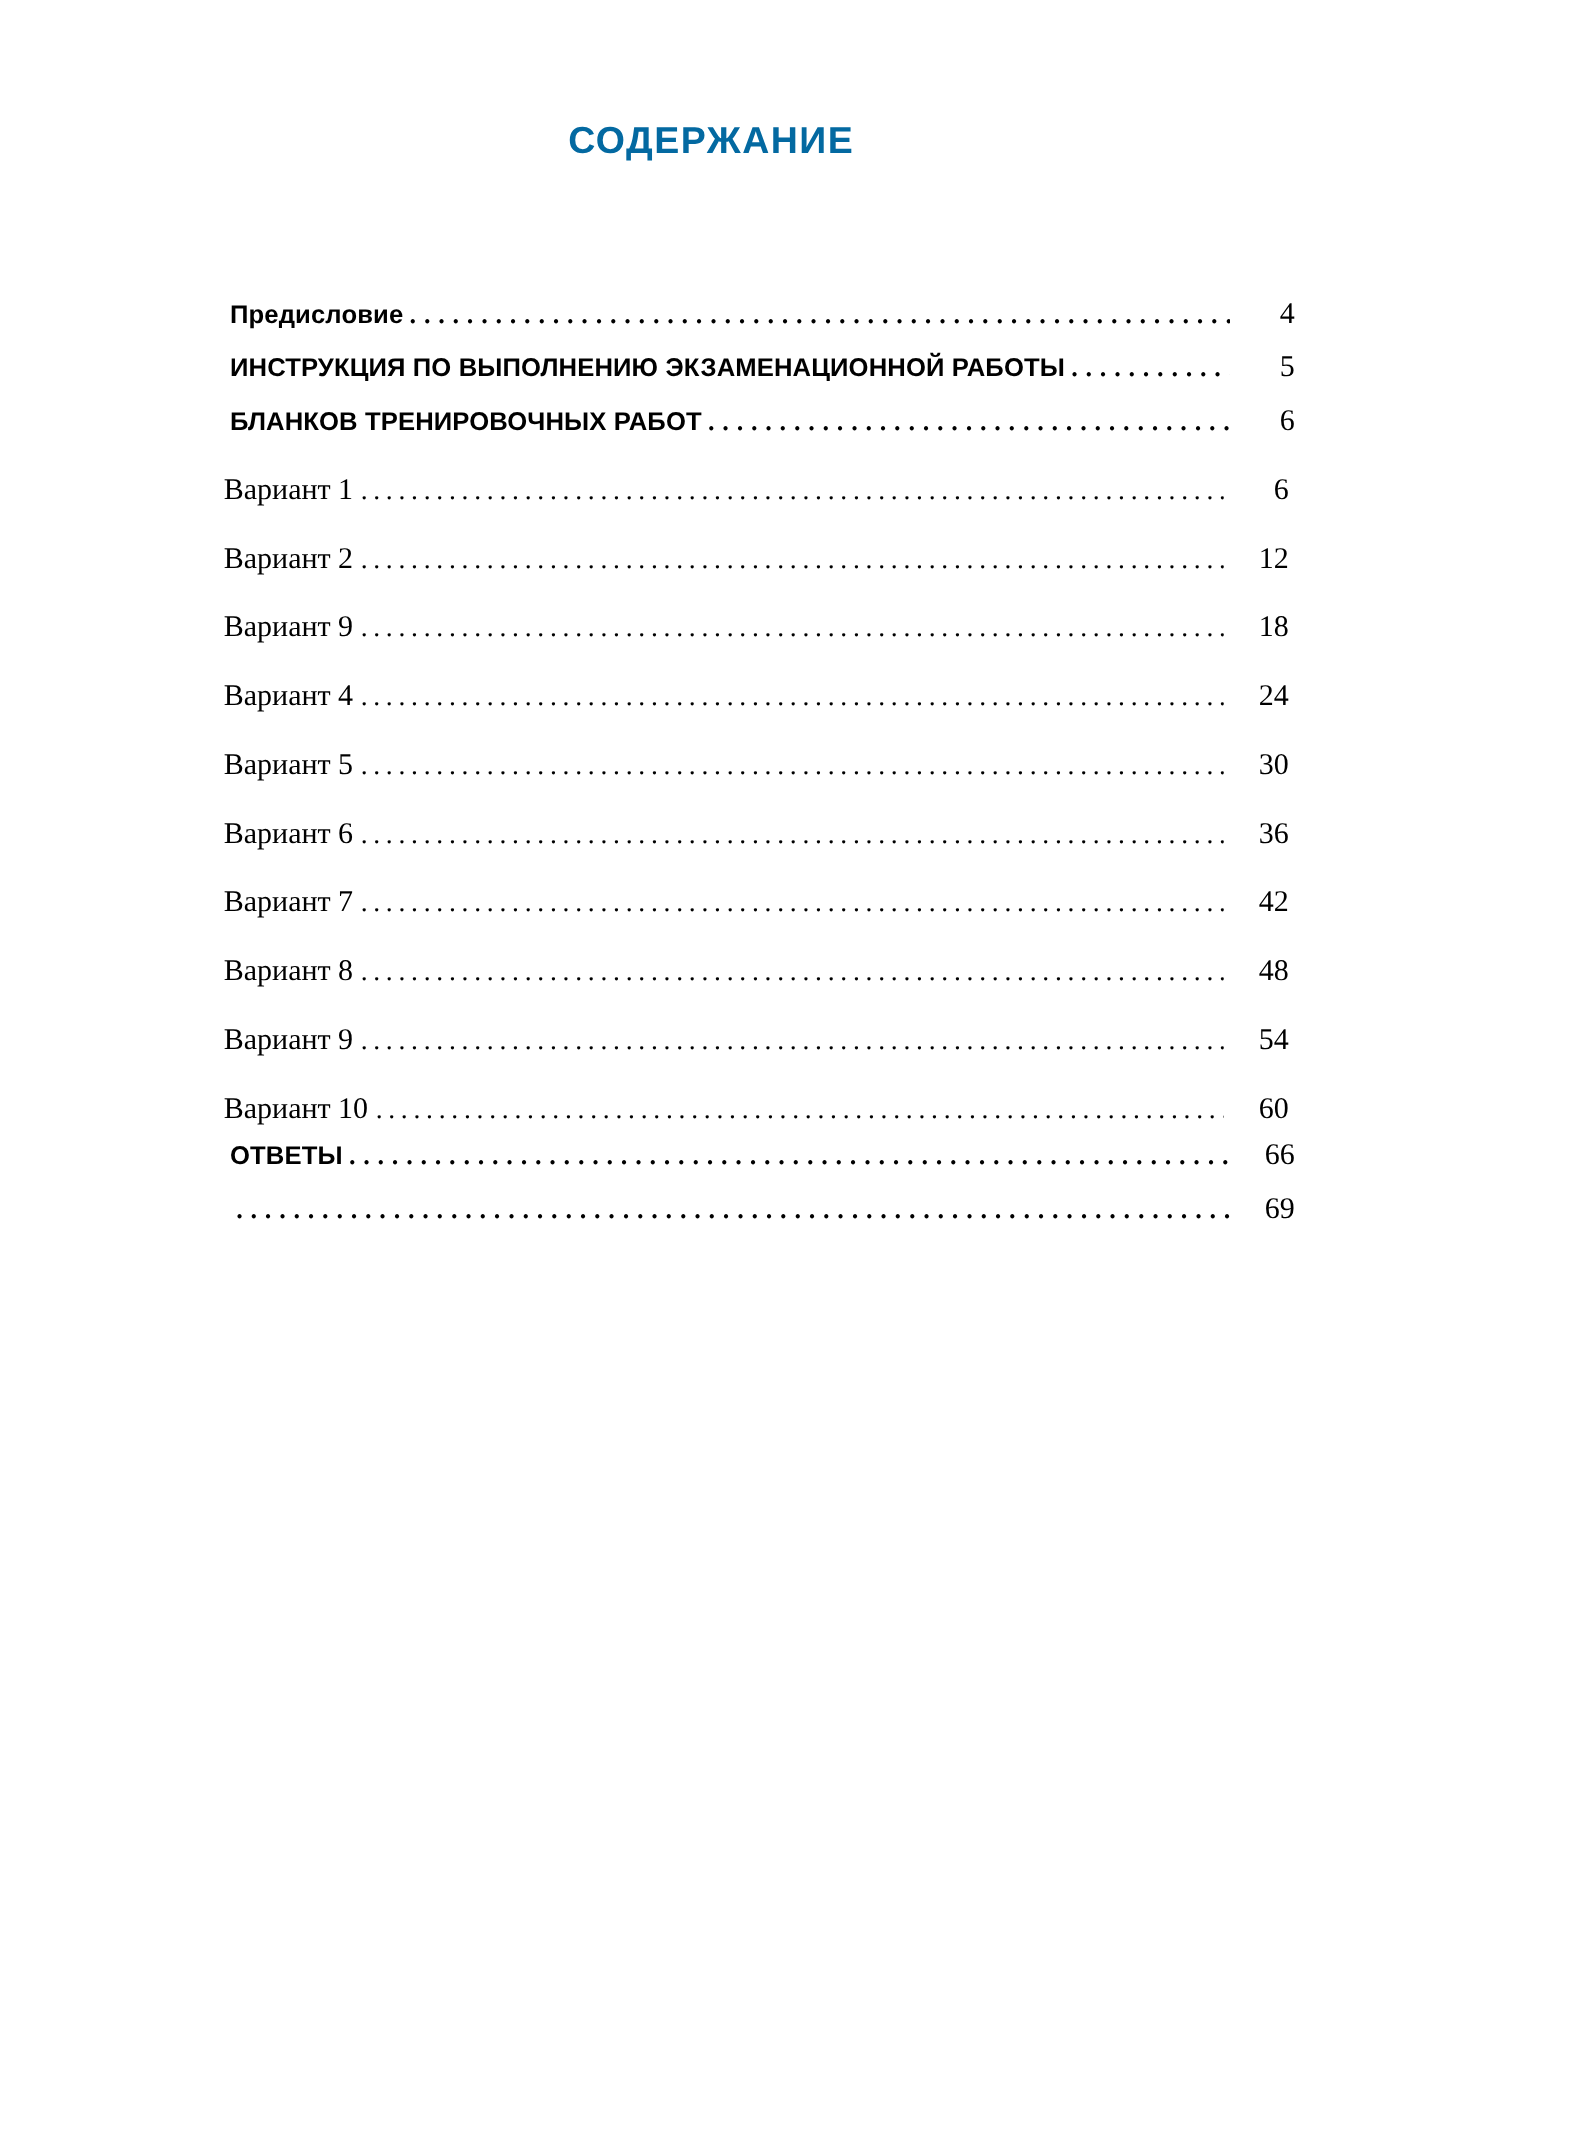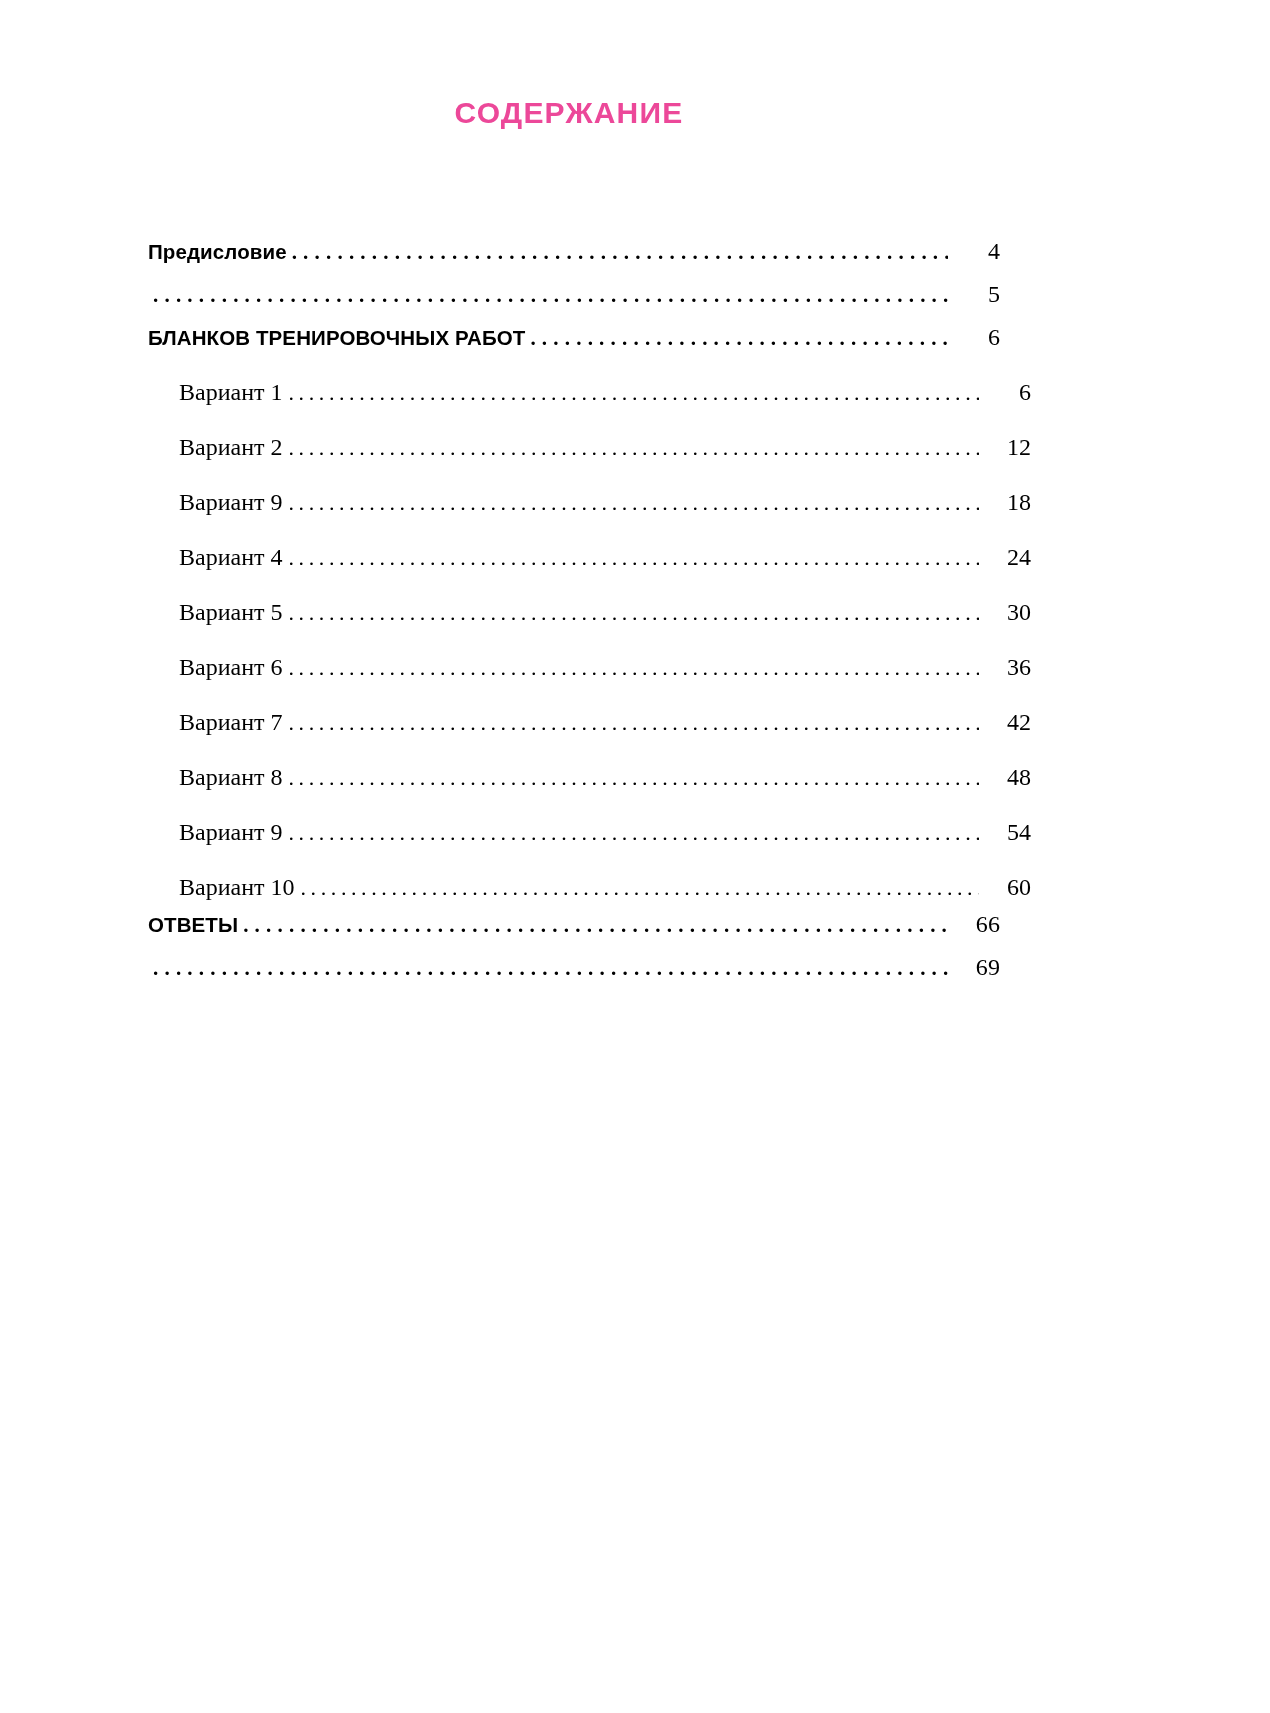--- a/index.html
+++ b/index.html
@@ -19,40 +19,41 @@
   .toc-title {
     position: absolute;
     top: 96px;
     left: 0;
     width: 1138px;
     text-align: center;
     font-family: "Liberation Sans", sans-serif;
     font-weight: bold;
     font-size: 30px;
     letter-spacing: 1.2px;
-    color: #ec4899;
+    color: #0369a1;
   }
   .toc-list {
     position: absolute;
     top: 238px;
     left: 148px;
     width: 852px;
   }
   .toc-row {
     display: flex;
     align-items: baseline;
     width: 100%;
     margin-bottom: 11px;
   }
   .toc-row.level-1 {
     font-family: "Liberation Sans", sans-serif;
     font-weight: bold;
     font-size: 20.5px;
     letter-spacing: 0.1px;
     margin-bottom: 16px;
+    margin-left: 36px;
   }
   .toc-row.level-2 {
     font-family: "Liberation Serif", serif;
     font-weight: normal;
     font-size: 24px;
     padding-left: 31px;
     margin-bottom: 9.5px;
     margin-top: 28px;
   }
   .toc-label {
@@ -95,20 +96,21 @@
 
   <div class="toc-title">СОДЕРЖАНИЕ</div>
 
   <div class="toc-list">
       <div class="toc-row level-1">
         <span class="toc-label">Предисловие</span>
         <span class="toc-dots">.........................................................................................</span>
         <span class="toc-page">4</span>
       </div>
       <div class="toc-row level-1">
+        <span class="toc-label">ИНСТРУКЦИЯ ПО ВЫПОЛНЕНИЮ ЭКЗАМЕНАЦИОННОЙ РАБОТЫ</span>
         <span class="toc-dots">.........................................................................................</span>
         <span class="toc-page">5</span>
       </div>
       <div class="toc-row level-1">
         <span class="toc-label">БЛАНКОВ ТРЕНИРОВОЧНЫХ РАБОТ</span>
         <span class="toc-dots">.........................................................................................</span>
         <span class="toc-page">6</span>
       </div>
       <div class="toc-row level-2">
         <span class="toc-label">Вариант 1</span>

